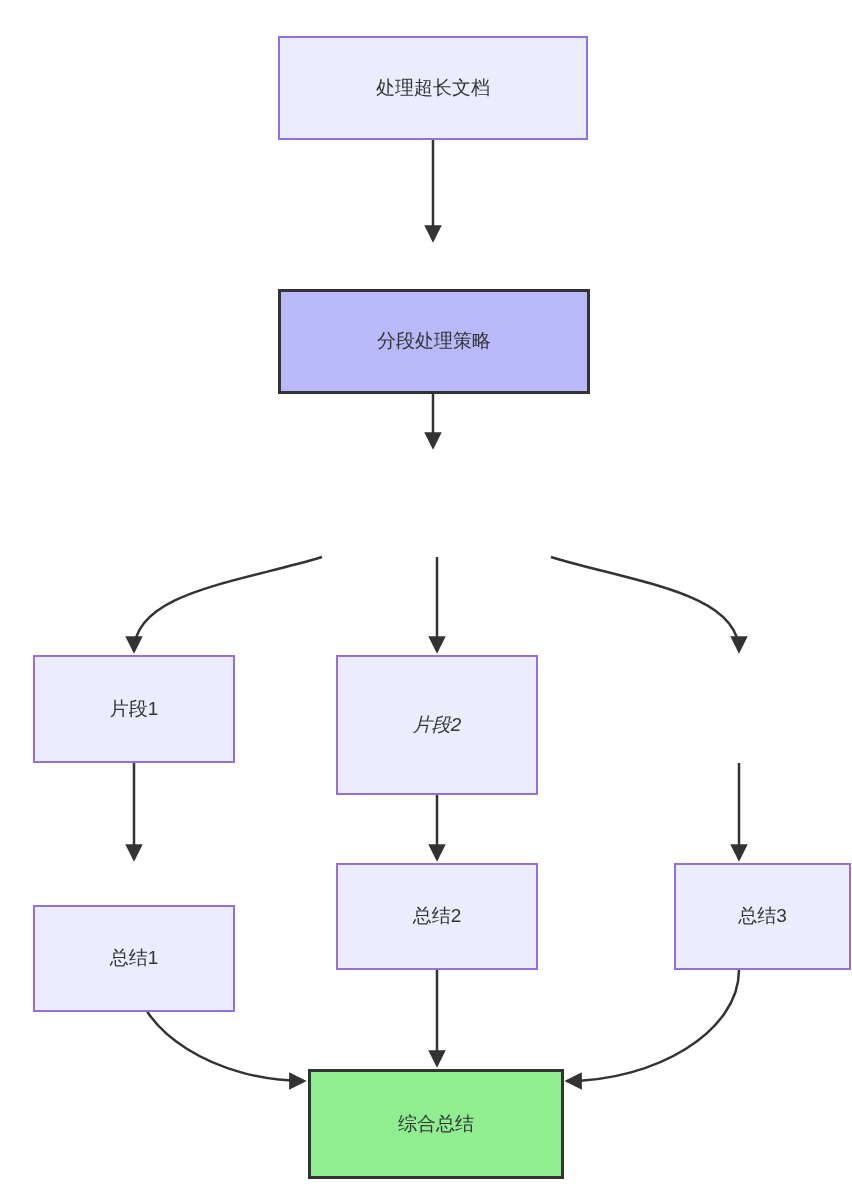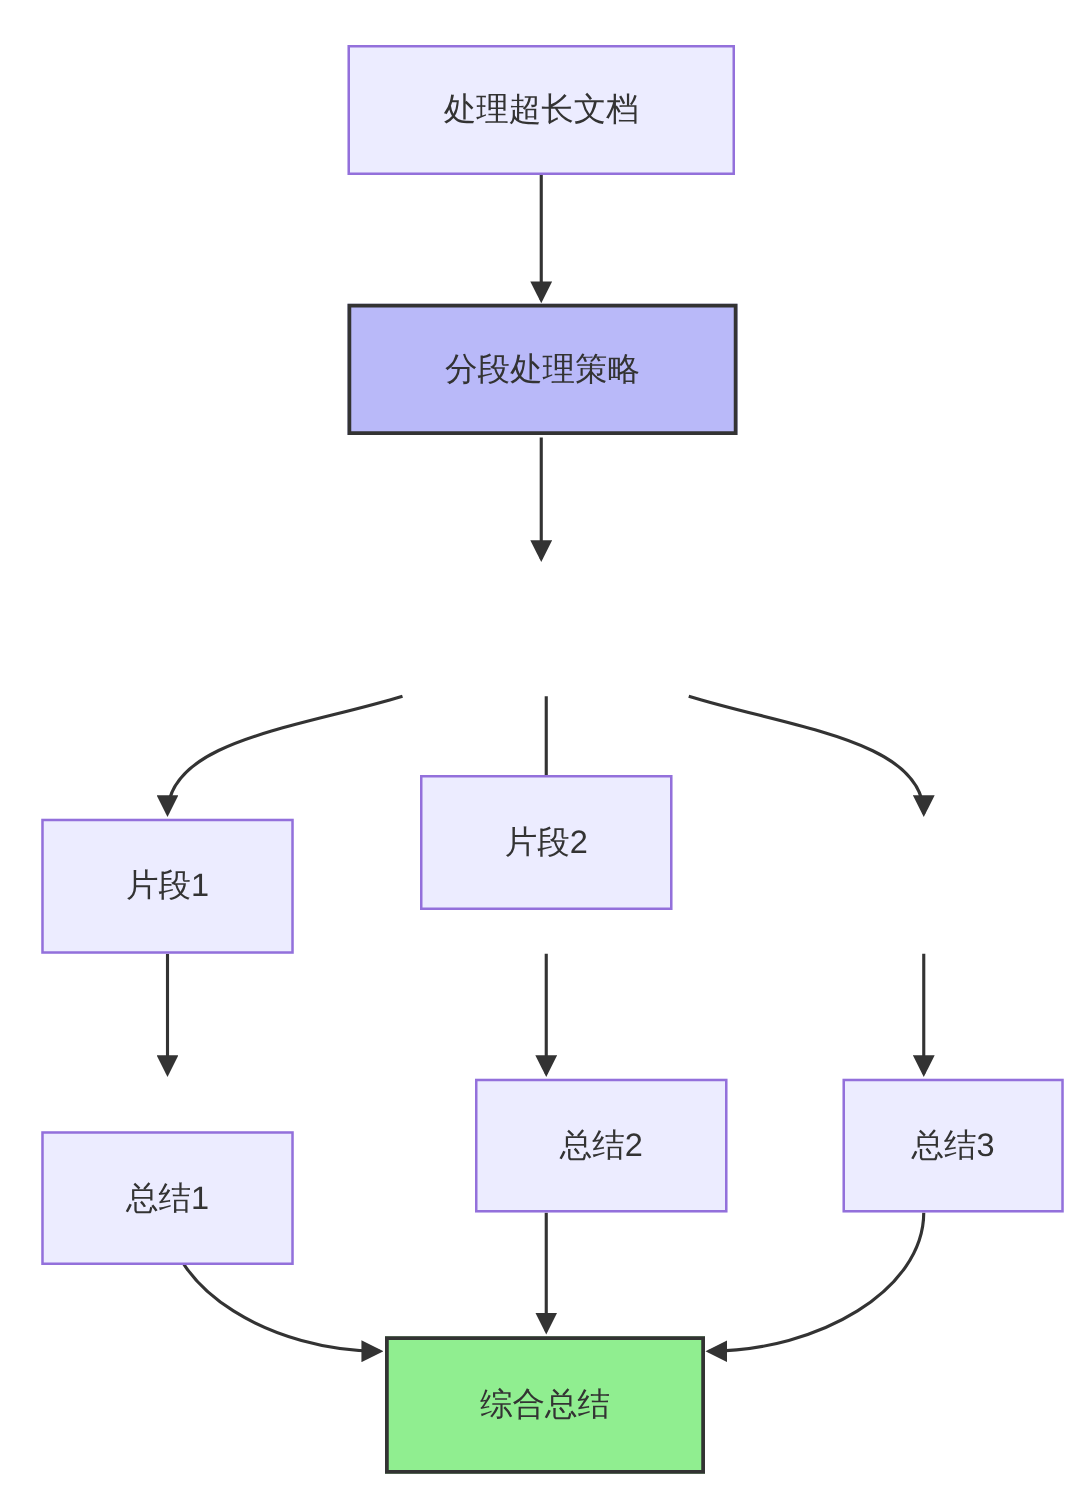--- a/index.html
+++ b/index.html
@@ -32,39 +32,40 @@
   }
   #arrowhead-shape{fill:var(--edge);}
   .node{
     position:absolute;
     box-sizing:border-box;
     display:flex;align-items:center;justify-content:center;
     text-align:center;
     background:var(--node-fill);
     border:2px solid var(--node-border);
     color:var(--text);
-    font-size:26px;
+    font-size:19px;
     line-height:1.3;
   }
   .node--emphasis{
     background:var(--emphasis-fill);
     border:3.5px solid var(--emphasis-border);
+    margin-top:46px;
   }
   .node--success{
     background:var(--success-fill);
     border:3.5px solid var(--success-border);
   }
   #node-task    {left:278px; top:36px;   width:310px; height:104px;}
   #node-strategy{left:278px; top:243px;  width:312px; height:105px;}
   #node-source  {left:311px; top:450px;  width:251px; height:107px;}
   #node-frag1   {left:33px;  top:655px;  width:202px; height:108px;text-align:center;}
-  #node-frag2   {left:336px; top:620px;  width:202px; height:108px;}
+  #node-frag2   {left:336px; top:655px;  width:202px; height:140px;font-style:italic;}
   #node-frag3   {left:638px; top:655px;  width:203px; height:108px;}
   #node-sum1    {left:33px;  top:905px;  width:202px; height:107px;}
-  #node-sum2    {left:336px; top:863px;  width:202px; height:107px;margin-left:44px;}
+  #node-sum2    {left:336px; top:863px;  width:202px; height:107px;}
   #node-sum3    {left:674px; top:863px;  width:177px; height:107px;}
   #node-final   {left:308px; top:1069px; width:256px; height:110px;}
 </style>
 </head>
 <body>
 
 <div class="canvas">
 
   <svg class="edges" width="852" height="1196" viewBox="0 0 852 1196" xmlns="http://www.w3.org/2000/svg">
     <defs>

